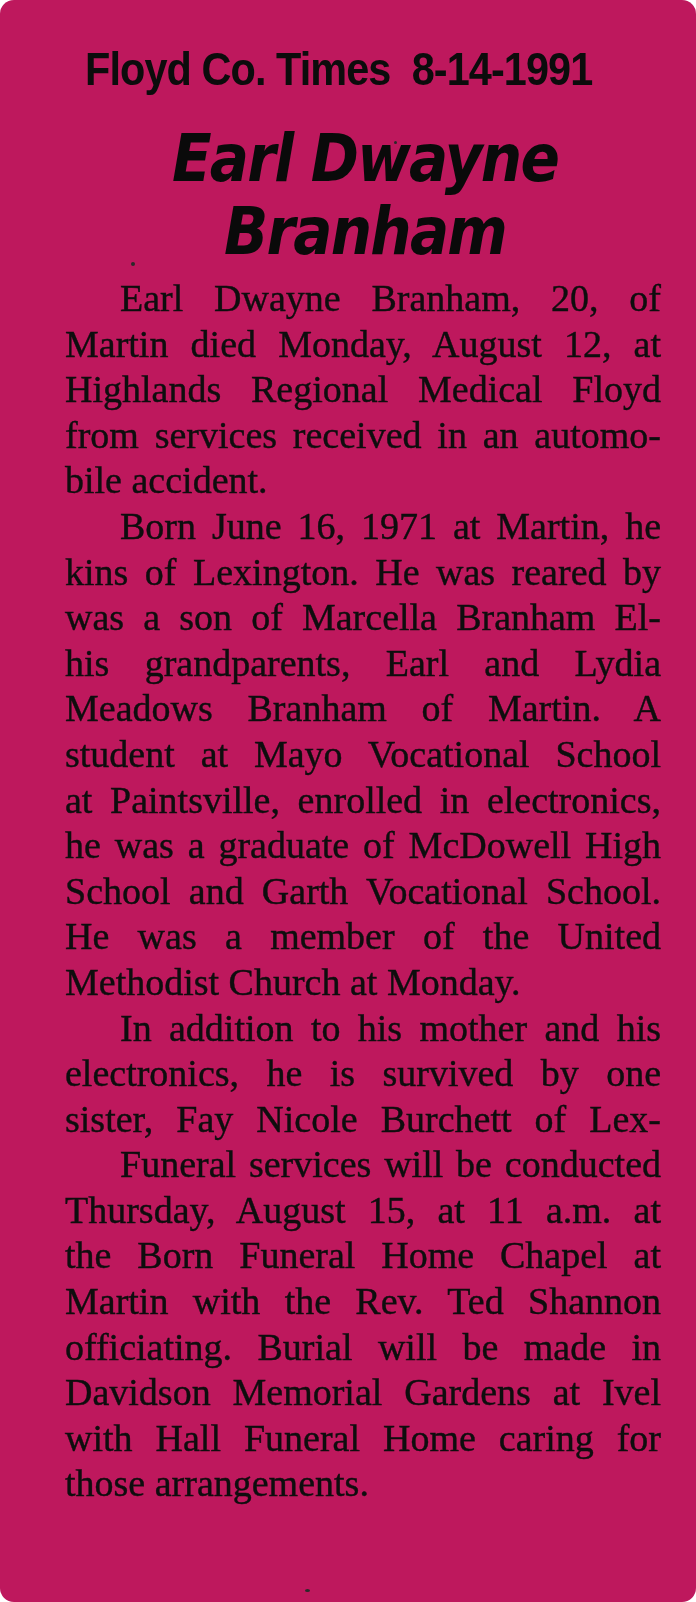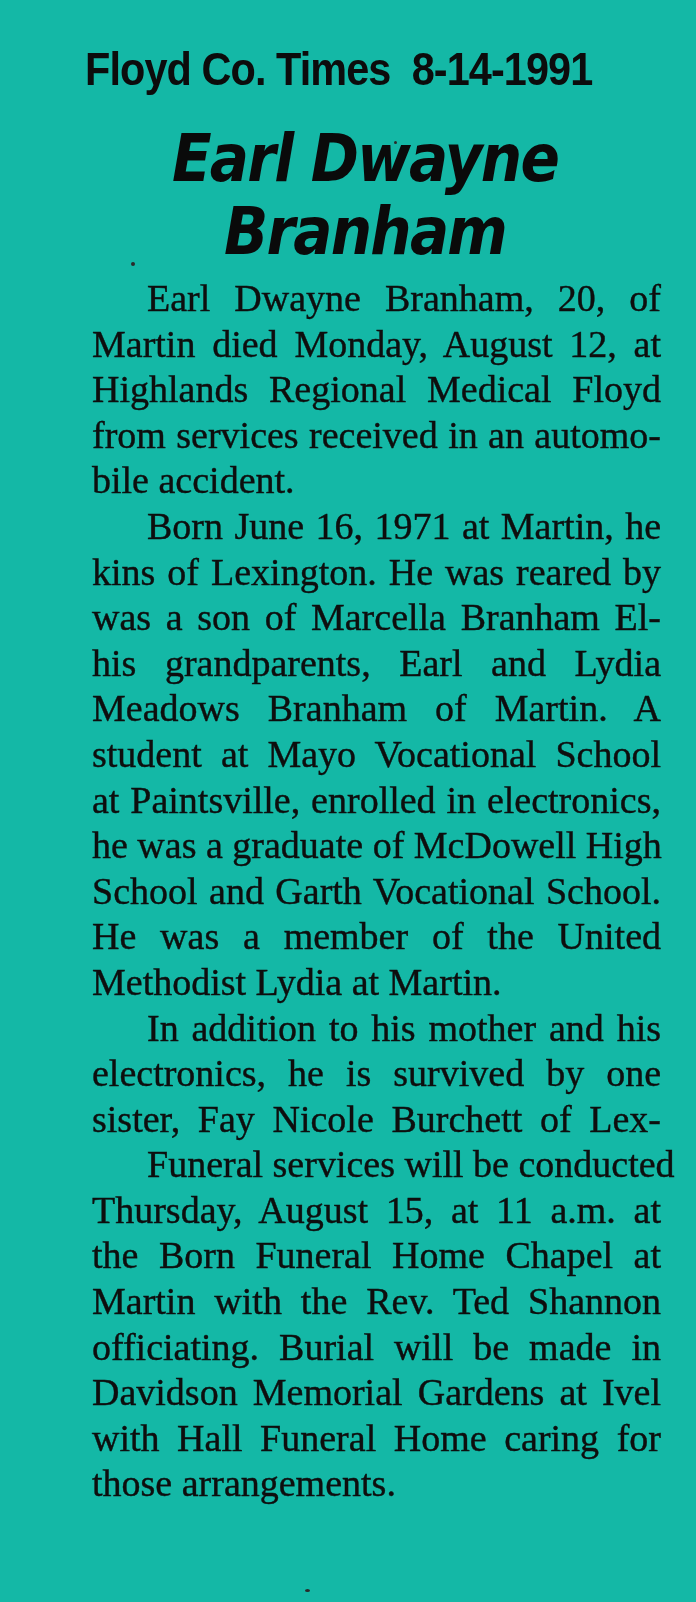--- a/index.html
+++ b/index.html
@@ -10,21 +10,22 @@
     width: 696px;
     height: 1602px;
     background: #ffffff;
     position: relative;
     overflow: hidden;
     color: #101010;
   }
   .page {
     position: absolute;
     inset: 0;
-    background: #14b8a6;
+    background: #be185d;
+    border-radius: 14px;
   }
   .masthead {
     position: absolute;
     left: 85px;
     top: 42px;
     font-family: "Liberation Sans", sans-serif;
     font-weight: bold;
     font-size: 46px;
     letter-spacing: -1px;
     white-space: pre;
@@ -57,21 +58,20 @@
     font-size: 38px;
     line-height: 45.6px;
     color: #0e0e0e;
     -webkit-text-stroke: 0.4px #0e0e0e;
   }
   .bodyline {
     text-align: justify;
     text-align-last: justify;
     white-space: nowrap;
     height: 45.6px;
-    margin-left: 27px;
   }
   .bodyline.para-last {
     text-align-last: left;
   }
   .bodyline.indent {
     text-indent: 55px;
   }
   .speck {
     position: absolute;
     background: #2a2a2a;
@@ -102,21 +102,21 @@
       <div class="bodyline indent">Born June 16, 1971 at Martin, he</div>
       <div class="bodyline">kins of Lexington. He was reared by</div>
       <div class="bodyline">was a son of Marcella Branham El-</div>
       <div class="bodyline">his grandparents, Earl and Lydia</div>
       <div class="bodyline">Meadows Branham of Martin. A</div>
       <div class="bodyline">student at Mayo Vocational School</div>
       <div class="bodyline">at Paintsville, enrolled in electronics,</div>
       <div class="bodyline">he was a graduate of McDowell High</div>
       <div class="bodyline">School and Garth Vocational School.</div>
       <div class="bodyline">He was a member of the United</div>
-      <div class="bodyline para-last">Methodist Lydia at Martin.</div>
+      <div class="bodyline para-last">Methodist Church at Monday.</div>
       <div class="bodyline indent">In addition to his mother and his</div>
       <div class="bodyline">electronics, he is survived by one</div>
       <div class="bodyline">sister, Fay Nicole Burchett of Lex-</div>
       <div class="bodyline indent">Funeral services will be conducted</div>
       <div class="bodyline">Thursday, August 15, at 11 a.m. at</div>
       <div class="bodyline">the Born Funeral Home Chapel at</div>
       <div class="bodyline">Martin with the Rev. Ted Shannon</div>
       <div class="bodyline">officiating. Burial will be made in</div>
       <div class="bodyline">Davidson Memorial Gardens at Ivel</div>
       <div class="bodyline">with Hall Funeral Home caring for</div>

